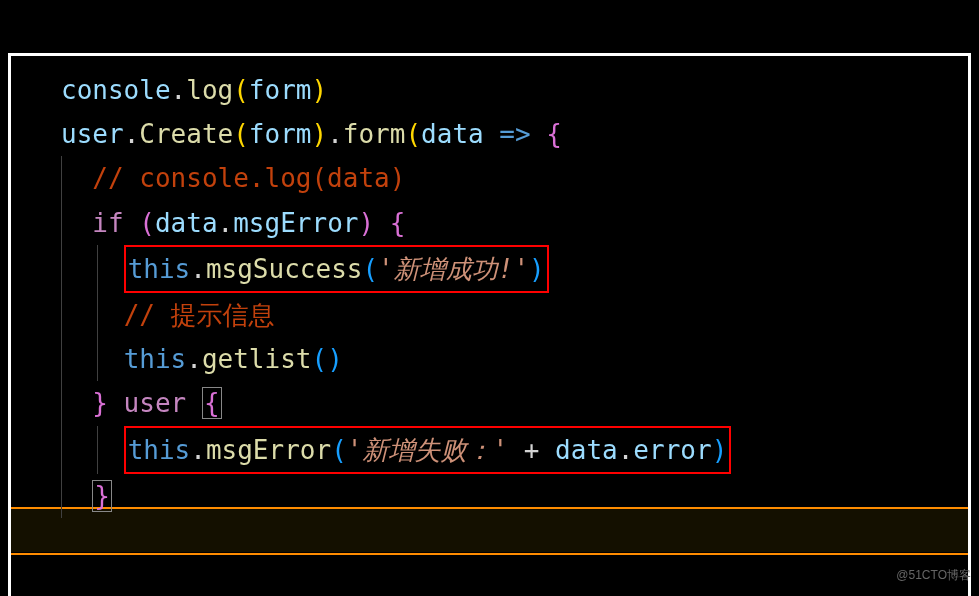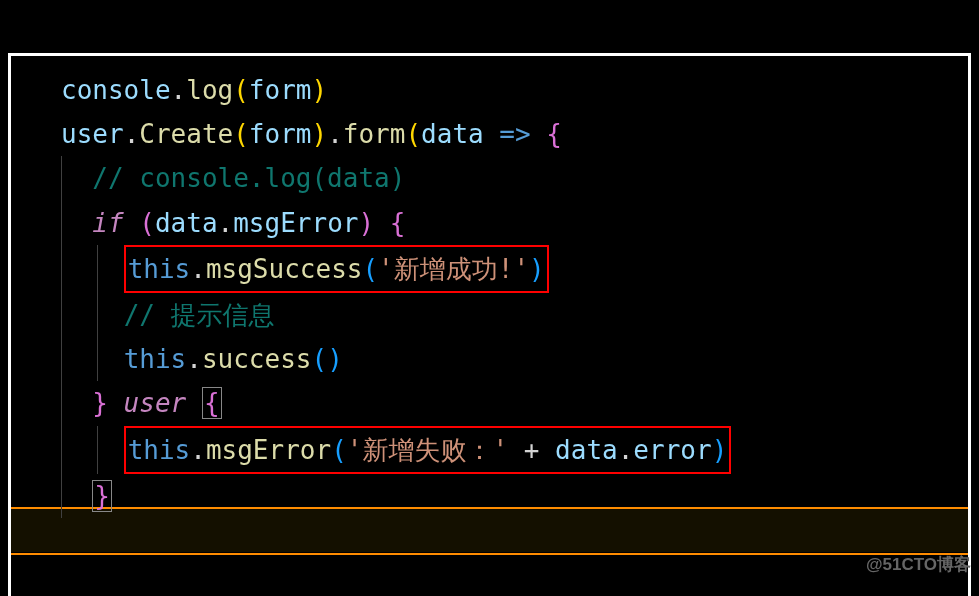--- a/index.html
+++ b/index.html
@@ -29,24 +29,24 @@
       white-space: pre;
       position: relative;
     }
     .obj { color: #9cdcfe; }
     .method { color: #dcdcaa; }
     .paren { color: #ffd700; }
     .bracket { color: #da70d6; }
     .bracket2 { color: #179fff; }
     .dot { color: #d4d4d4; }
     .arrow { color: #569cd6; }
-    .comment { color: #0f766e; }
-    .keyword { color: #c586c0; font-style: italic; }
+    .comment { color: #c2410c; }
+    .keyword { color: #c586c0; }
     .this { color: #569cd6; }
-    .string { color: #ce9178; }
+    .string { color: #ce9178; font-style: italic; }
     .op { color: #d4d4d4; }
     .indent-line {
       position: absolute;
       left: 0;
       top: 0;
       bottom: 0;
       width: 1px;
       background: #404040;
     }
     .indent-line2 {
@@ -75,47 +75,46 @@
       right: 0;
       height: 2px;
       background: #ff8c00;
     }
     .bracket-hl {
       border: 1px solid #888;
       padding: 0 1px;
     }
     .watermark {
       position: absolute;
-      bottom: 20px;
+      bottom: 12px;
       right: 8px;
       color: #666;
-      font-size: 17px;
+      font-size: 12px;
       font-family: sans-serif;
-      font-weight: bold;
     }
   </style>
 </head>
 <body>
 
 <div class="editor-border">
 
   <div class="code-line"><span class="obj">console</span><span class="dot">.</span><span class="method">log</span><span class="paren">(</span><span class="obj">form</span><span class="paren">)</span></div>
 
   <div class="code-line"><span class="obj">user</span><span class="dot">.</span><span class="method">Create</span><span class="paren">(</span><span class="obj">form</span><span class="paren">)</span><span class="dot">.</span><span class="method">form</span><span class="paren">(</span><span class="obj">data</span><span class="arrow"> =&gt; </span><span class="bracket">{</span></div>
 
   <div class="code-line"><span class="indent-line"></span>  <span class="comment">// console.log(data)</span></div>
 
   <div class="code-line"><span class="indent-line"></span>  <span class="keyword">if</span><span class="bracket"> (</span><span class="obj">data</span><span class="dot">.</span><span class="obj">msgError</span><span class="bracket">) </span><span class="bracket">{</span></div>
 
 
   <div class="code-line"><span class="indent-line"></span><span class="indent-line2"></span>    <span class="red-box"><span class="this">this</span><span class="dot">.</span><span class="method">msgSuccess</span><span class="bracket2">(</span><span class="string">'新增成功!'</span><span class="bracket2">)</span></span></div>
 
   <div class="code-line"><span class="indent-line"></span><span class="indent-line2"></span>    <span class="comment">// 提示信息</span></div>
 
-  <div class="code-line"><span class="indent-line"></span><span class="indent-line2"></span>    <span class="this">this</span><span class="dot">.</span><span class="method">success</span><span class="bracket2">(</span><span class="bracket2">)</span></div>
+  <div class="code-line"><span class="indent-line"></span><span class="indent-line2"></span>    <span class="this">this</span><span class="dot">.</span><span class="method">getlist</span><span class="bracket2">(</span><span class="bracket2">)</span></div>
 
   <div class="code-line"><span class="indent-line"></span>  <span class="bracket">}</span><span class="keyword"> user </span><span class="bracket bracket-hl">{</span></div>
 
   <div class="cursor-highlight" style="top:452px;"></div>
   <div class="orange-line" style="top:451px;"></div>
   <div class="orange-line" style="top:497px;"></div>
 
   <div class="code-line" style="position:relative;z-index:2;"><span class="indent-line"></span><span class="indent-line2"></span>    <span class="red-box"><span class="this">this</span><span class="dot">.</span><span class="method">msgError</span><span class="bracket2">(</span><span class="string">'新增失败：'</span><span class="op"> + </span><span class="obj">data</span><span class="dot">.</span><span class="obj">error</span><span class="bracket2">)</span></span></div>
 
   <div class="code-line"><span class="indent-line"></span>  <span class="bracket bracket-hl">}</span></div>

